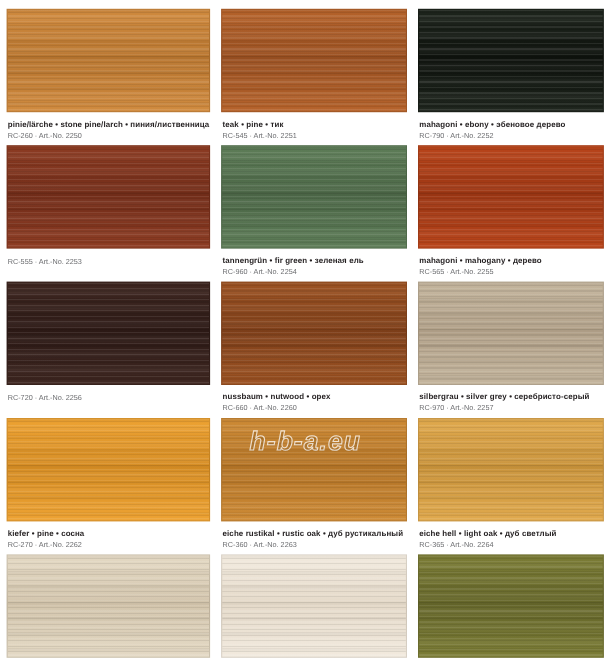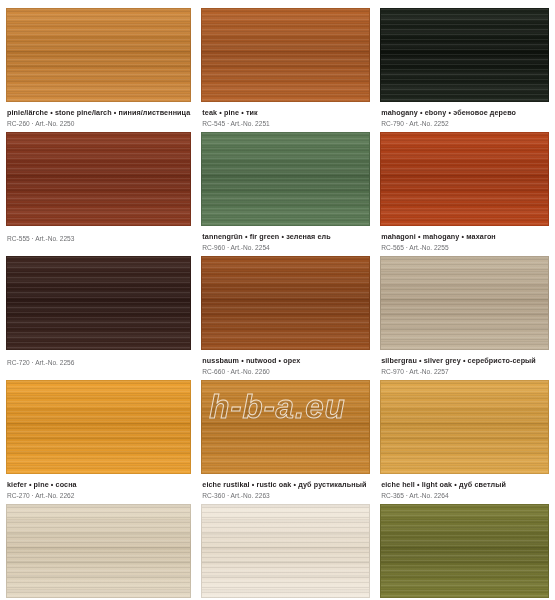--- a/index.html
+++ b/index.html
@@ -86,21 +86,21 @@
     color: #6d6e71;
     margin-top: 3px;
     line-height: 1.2;
     white-space: nowrap;
   }
   .watermark {
     position: absolute;
     left: 0; right: 0;
     top: 388px;
     text-align: center;
-    font-size: 33px;
+    font-size: 24px;
     font-weight: bold;
     font-style: italic;
     letter-spacing: 1px;
     color: rgba(255,255,255,0.0);
     -webkit-text-stroke: 1px rgba(255,255,255,0.75);
     text-shadow: 0 1px 1px rgba(0,0,0,0.10);
     pointer-events: none;
     user-select: none;
     font-family: "Liberation Sans", sans-serif;
   }
@@ -120,41 +120,41 @@
       <div class="cell">
         <div class="swatch" style="background: linear-gradient(rgb(181, 98, 42) 0%, rgb(154, 80, 33) 48%, rgb(181, 98, 42) 100%);"></div>
         <div class="caption">
           <div class="name">teak • pine • тик</div>
           <div class="code">RC-545 · Art.-No. 2251</div>
         </div>
       </div>
       <div class="cell">
         <div class="swatch" style="background: linear-gradient(rgb(29, 36, 28) 0%, rgb(14, 18, 13) 48%, rgb(29, 36, 28) 100%);"></div>
         <div class="caption">
-          <div class="name">mahogany • ebony • эбеновое дерево</div>
+          <div class="name">mahagoni • ebony • эбеновое дерево</div>
           <div class="code">RC-790 · Art.-No. 2252</div>
         </div>
       </div>
       <div class="cell">
         <div class="swatch" style="background: linear-gradient(rgb(140, 59, 34) 0%, rgb(115, 45, 25) 48%, rgb(140, 59, 34) 100%);"></div>
         <div class="caption">
           <div class="code">RC-555 · Art.-No. 2253</div>
         </div>
       </div>
       <div class="cell">
         <div class="swatch" style="background: linear-gradient(rgb(93, 124, 87) 0%, rgb(76, 103, 71) 48%, rgb(93, 124, 87) 100%);"></div>
         <div class="caption">
           <div class="name">tannengrün • fir green • зеленая ель</div>
           <div class="code">RC-960 · Art.-No. 2254</div>
         </div>
       </div>
       <div class="cell">
         <div class="swatch" style="background: linear-gradient(rgb(184, 68, 26) 0%, rgb(156, 54, 19) 48%, rgb(184, 68, 26) 100%);"></div>
         <div class="caption">
-          <div class="name">mahagoni • mahogany • махагон</div>
+          <div class="name">mahagoni • mahogany • дерево</div>
           <div class="code">RC-565 · Art.-No. 2255</div>
         </div>
       </div>
       <div class="cell">
         <div class="swatch" style="background: linear-gradient(rgb(62, 38, 32) 0%, rgb(45, 26, 22) 48%, rgb(62, 38, 32) 100%);"></div>
         <div class="caption">
           <div class="code">RC-720 · Art.-No. 2256</div>
         </div>
       </div>
       <div class="cell">

